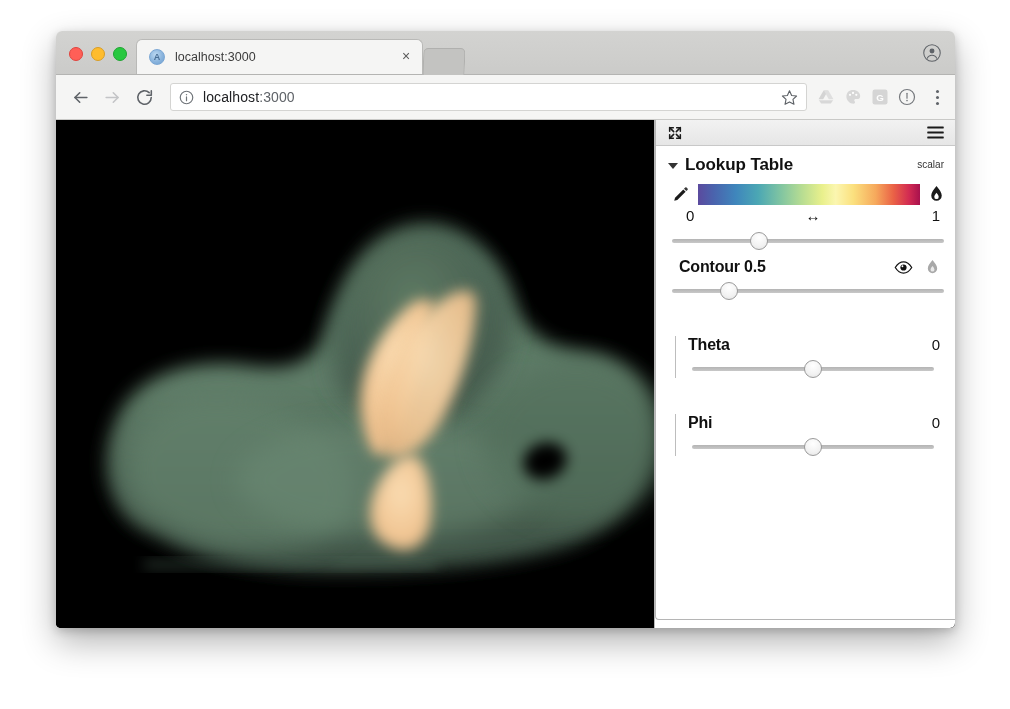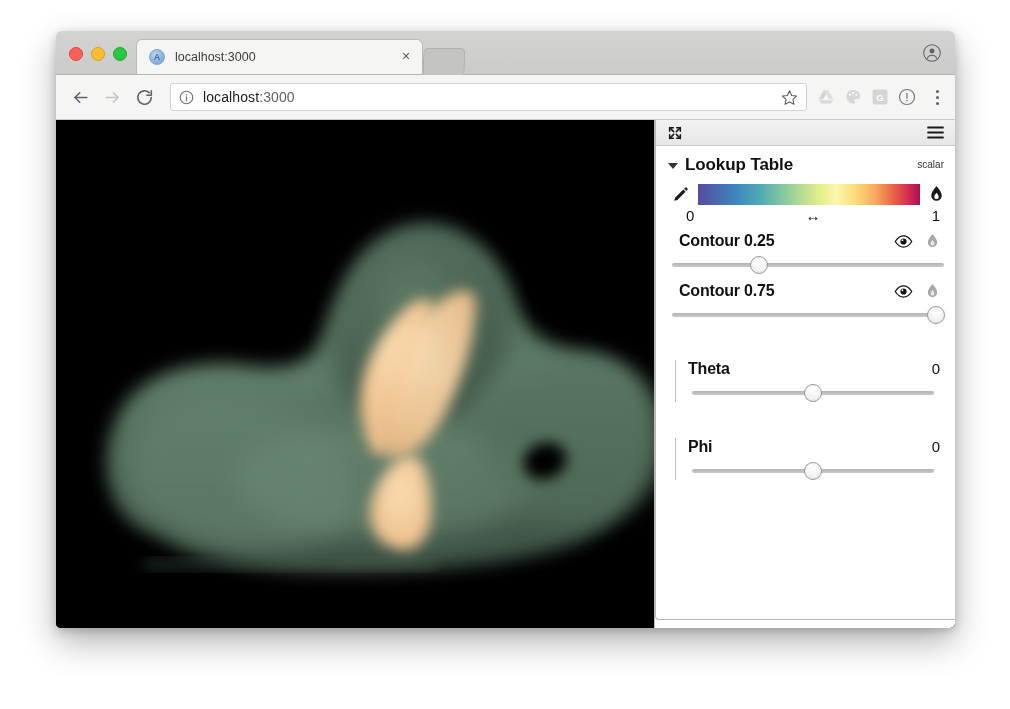--- a/index.html
+++ b/index.html
@@ -595,61 +595,47 @@
             </div>
 
             <div class="lut-scale">
               <span class="num">0</span>
               <span class="arrows-lr">↔</span>
               <span class="num">1</span>
             </div>
 
 
             <div class="pipe-item">
+              <div class="slider">
+                <div class="track"></div>
+                <div class="thumb" style="left:32%"></div>
+              </div>
+            </div>
+
+            <div class="pipe-item">
               <div class="pipe-row">
-                <span class="pipe-label">Contour 0.25</span>
+                <span class="pipe-label">Contour 0.5</span>
                 <span class="pipe-icons">
                   <svg width="19" height="13" viewBox="0 0 26 18">
                     <path d="M13 1.2C6.5 1.2 1.6 9 1.6 9s4.9 7.8 11.4 7.8S24.4 9 24.4 9 19.5 1.2 13 1.2z" fill="none" stroke="#111" stroke-width="1.7"></path>
                     <circle cx="13" cy="9" r="4.3" fill="#111"></circle>
                     <circle cx="11.5" cy="7.3" r="1.3" fill="#fff"></circle>
                   </svg>
                   <svg width="13" height="17" viewBox="0 0 20 26">
                     <path d="M10 1.5c3.6 4.6 7.2 8.6 7.2 13A7.2 7.2 0 0 1 10 21.7 7.2 7.2 0 0 1 2.8 14.5c0-4.4 3.6-8.4 7.2-13z" fill="#a8a8a8"></path>
                     <path d="M10 10.5c1.9 2.4 3 4 3 5.8a3 3 0 0 1-6 0c0-1.8 1.1-3.4 3-5.8z" fill="#e9e9e9"></path>
                   </svg>
                 </span>
               </div>
               <div class="slider">
                 <div class="track"></div>
-                <div class="thumb" style="left:32%"></div>
+                <div class="thumb" style="left:21%"></div>
               </div>
             </div>
 
-
-            <div class="pipe-item">
-              <div class="pipe-row">
-                <span class="pipe-label">Contour 0.75</span>
-                <span class="pipe-icons">
-                  <svg width="19" height="13" viewBox="0 0 26 18">
-                    <path d="M13 1.2C6.5 1.2 1.6 9 1.6 9s4.9 7.8 11.4 7.8S24.4 9 24.4 9 19.5 1.2 13 1.2z" fill="none" stroke="#111" stroke-width="1.7"></path>
-                    <circle cx="13" cy="9" r="4.3" fill="#111"></circle>
-                    <circle cx="11.5" cy="7.3" r="1.3" fill="#fff"></circle>
-                  </svg>
-                  <svg width="13" height="17" viewBox="0 0 20 26">
-                    <path d="M10 1.5c3.6 4.6 7.2 8.6 7.2 13A7.2 7.2 0 0 1 10 21.7 7.2 7.2 0 0 1 2.8 14.5c0-4.4 3.6-8.4 7.2-13z" fill="#a8a8a8"></path>
-                    <path d="M10 10.5c1.9 2.4 3 4 3 5.8a3 3 0 0 1-6 0c0-1.8 1.1-3.4 3-5.8z" fill="#e9e9e9"></path>
-                  </svg>
-                </span>
-              </div>
-              <div class="slider">
-                <div class="track"></div>
-                <div class="thumb" style="left:97%"></div>
-              </div>
-            </div>
 
 
             <div class="param-item">
               <div class="param-row">
                 <span class="param-label">Theta</span>
                 <span class="param-value">0</span>
               </div>
               <div class="slider param-slider">
                 <div class="track"></div>
                 <div class="thumb" style="left:50%"></div>

